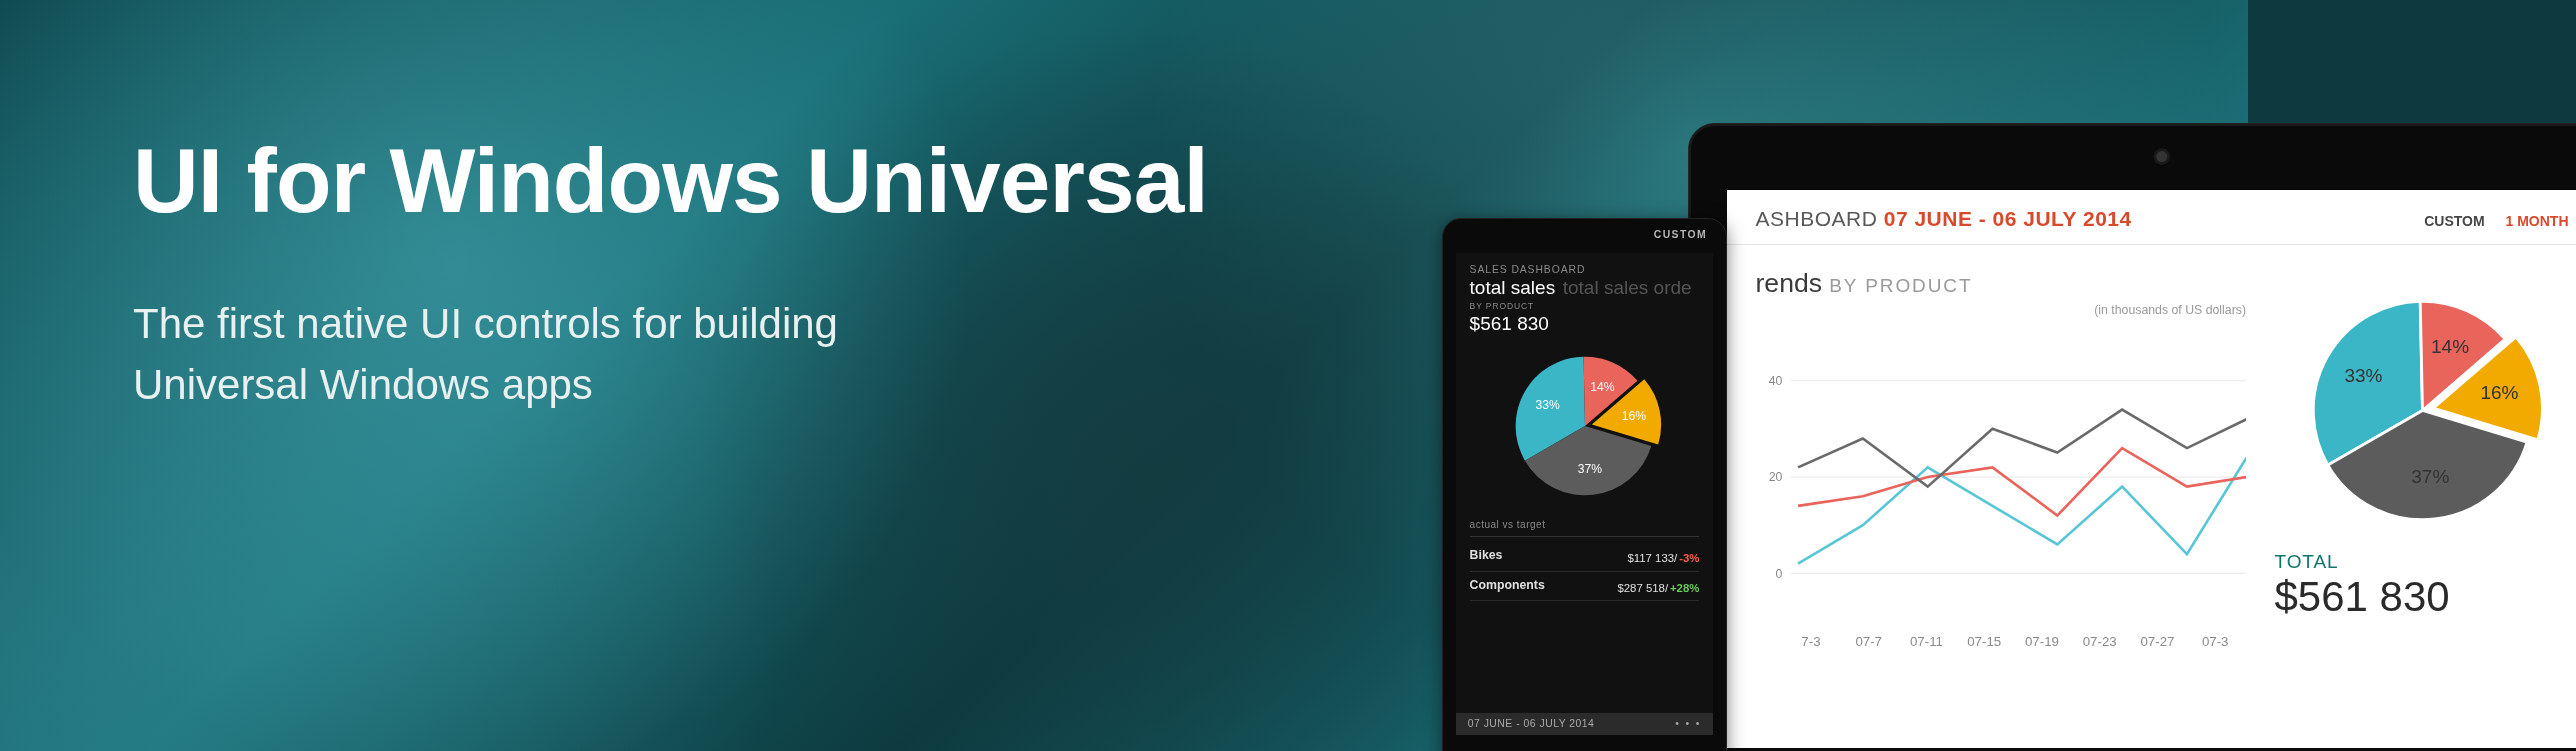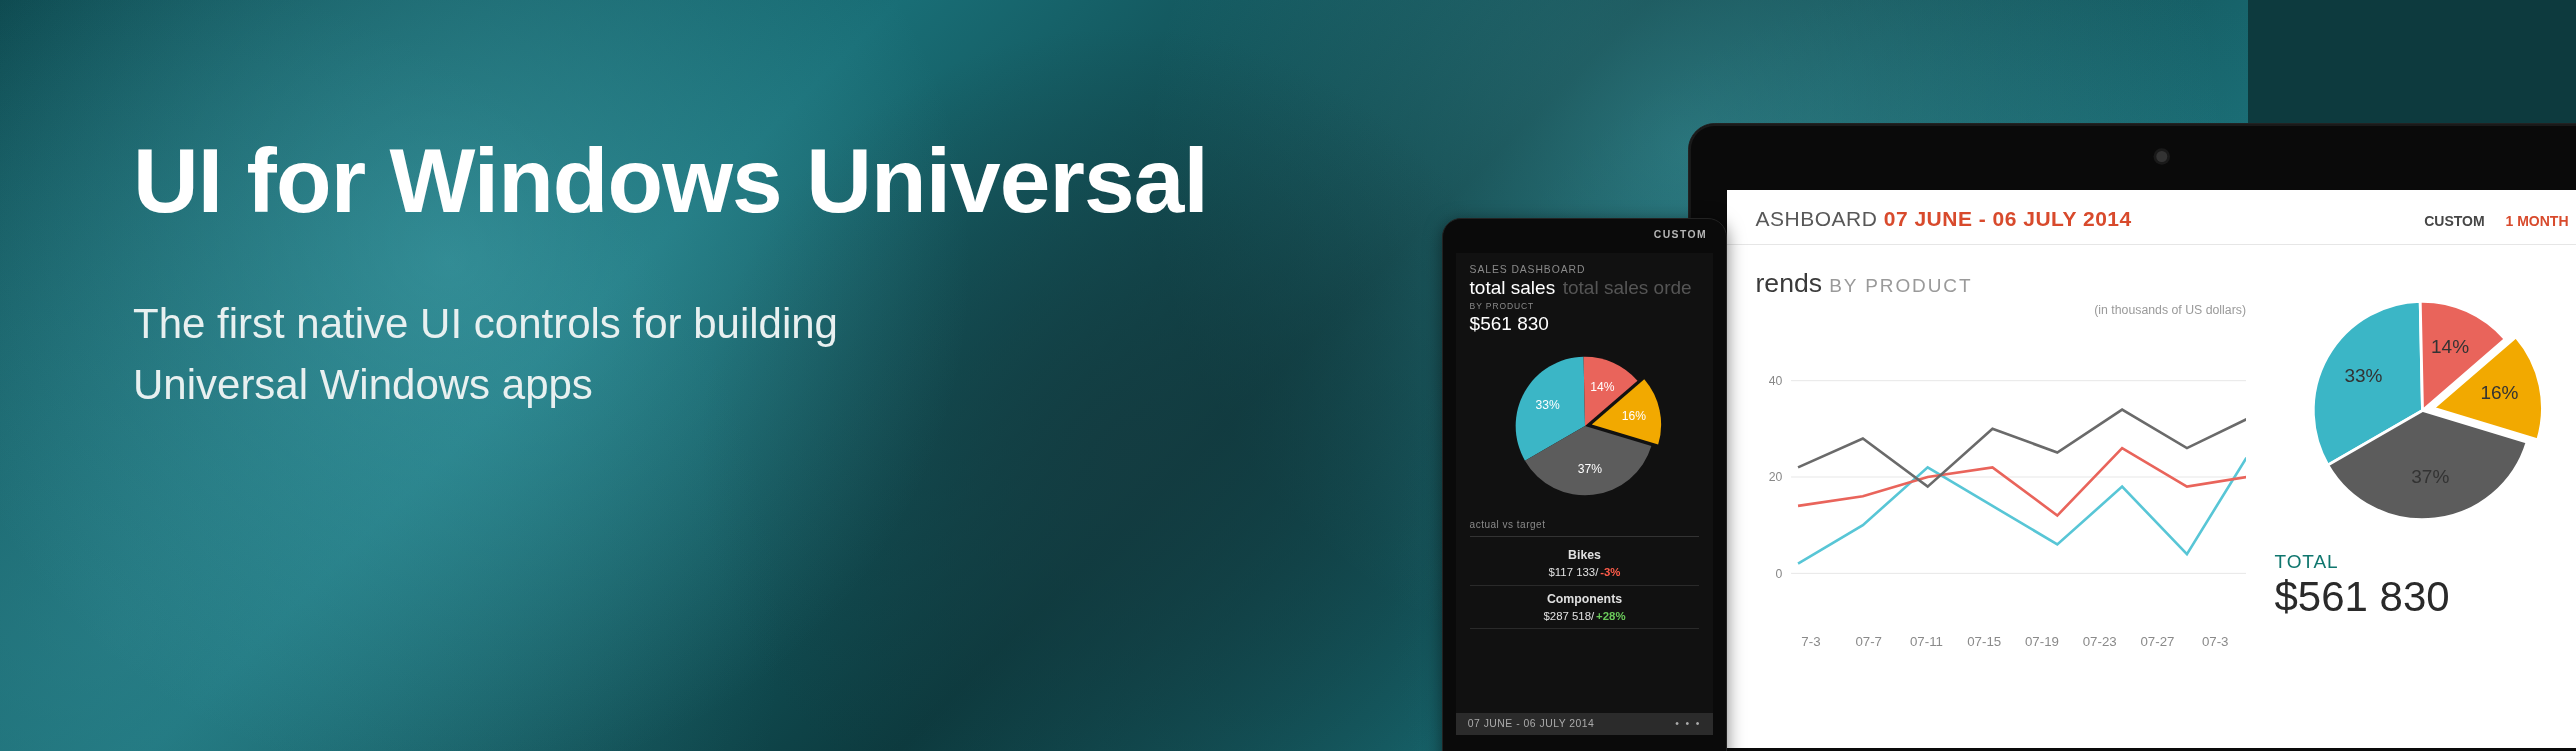--- a/index.html
+++ b/index.html
@@ -131,21 +131,21 @@
   .ps-inner { padding: 11.4px 13.3px 0 13.3px; }
   .ps-crumb { color: #8a8a8a; font-size: 10.4px; letter-spacing: 0.9px; }
   .ps-title-row { display: flex; gap: 7.6px; align-items: baseline; margin-top: 1.9px; }
   .ps-title { color: #fff; font-size: 19px; font-weight: 300; }
   .ps-title-dim { color: #555; font-size: 19px; font-weight: 300; white-space: nowrap; overflow: hidden; }
   .ps-by { color: #8a8a8a; font-size: 8.5px; letter-spacing: 0.9px; margin-top: 1.9px; }
   .ps-total { color: #fff; font-size: 19px; font-weight: 300; margin-top: 1.9px; }
   .ps-pie { width: 156px; height: 156px; margin: 13.3px auto 11.4px; display: block; }
   .ps-sub { color: #8a8a8a; font-size: 10px; margin-top: 15px; letter-spacing: 0.5px; }
   .ps-hr { border: none; border-top: 0.9px solid #333; margin: 5.7px 0; }
-  .ps-row { display: flex; justify-content: space-between; align-items: center; padding: 5.7px 0; border-bottom: 0.9px solid #2a2a2a; flex-direction: column; }
+  .ps-row { display: flex; justify-content: space-between; padding: 5.7px 0; border-bottom: 0.9px solid #2a2a2a; }
   .ps-row .label { font-size: 12.3px; color: #e0e0e0; font-weight: 600; }
   .ps-row .val { font-size: 11.4px; color: #e0e0e0; }
   .ps-row .pct { font-size: 11.4px; font-weight: 600; margin-left: 1.9px; }
   .neg { color: #ff5c4a; }
   .pos { color: #6ac95a; }
   .ps-footer {
     position: absolute; left: 0; right: 0; bottom: 0;
     background: #2b2b2b;
     color: #aaa;
     font-size: 10.4px;

